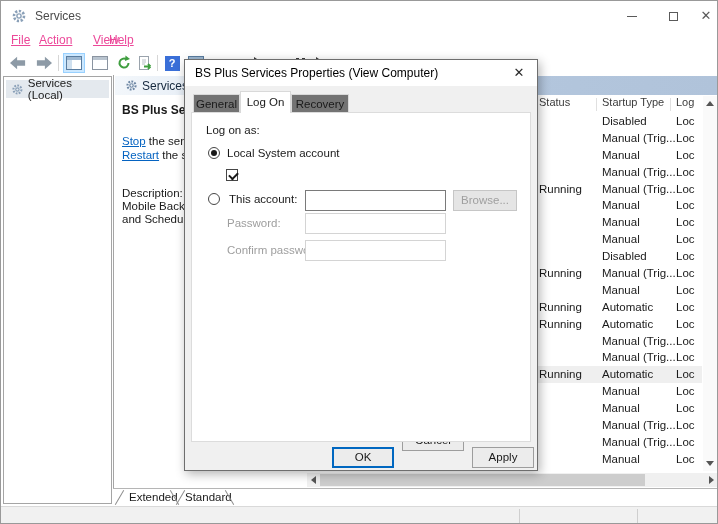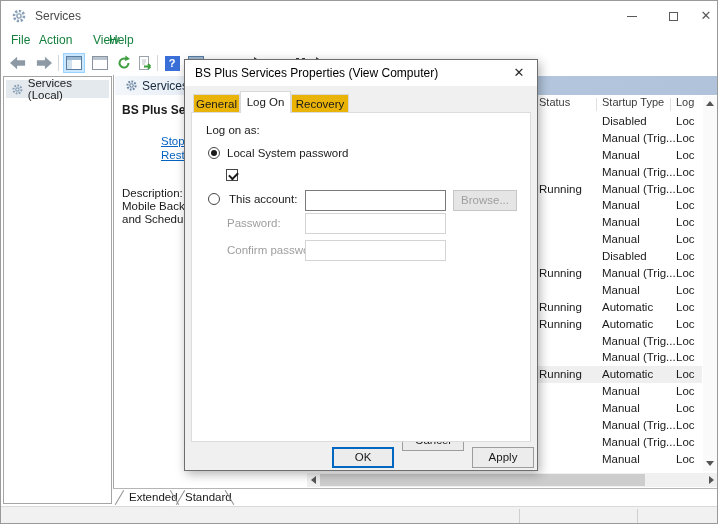--- a/index.html
+++ b/index.html
@@ -6,37 +6,37 @@
   body { font-family:"Liberation Sans","DejaVu Sans",sans-serif; background:#fff; }
   .window { position:relative; width:718px; height:524px; background:#fff;
             border:1px solid #999; overflow:hidden; font-size:11.5px; color:#1a1a1a; }
   .abs { position:absolute; }
   
   .titlebar { position:absolute; left:0; top:0; width:100%; height:30px; background:#fff; }
   .win-title { position:absolute; left:34px; top:8px; font-size:12px; color:#4a4a4a; }
   .winbtn { position:absolute; top:0; width:34px; height:29px; text-align:center; line-height:29px; color:#5a5a5a; font-size:13px; }
   
   .menubar { position:absolute; left:0; top:30px; width:100%; height:20px; background:#fff; }
-  .menu-item { position:absolute; top:2px; font-size:12px; color:#15803d; }
+  .menu-item { position:absolute; top:2px; font-size:12px; color:#ec4899;text-decoration:underline; }
   
   .toolbar { position:absolute; left:0; top:50px; width:100%; height:24px; background:#fff; }
   .tbtn { position:absolute; top:2px; width:22px; height:20px; display:flex; align-items:center; justify-content:center; }
   .tbtn.selected { background:#cce8ff; border:1px solid #99d1ff; }
   .tsep { position:absolute; top:4px; width:1px; height:16px; background:#d6d6d6; }
   
   .treepanel { position:absolute; left:2px; top:75px; width:109px; height:428px; background:#fff; border:1px solid #a5a5a5; }
   .tree-item { position:absolute; left:2px; top:3px; width:103px; height:18px; background:#e4e9ee; display:flex; align-items:center; }
   .tree-item span.lbl { margin-left:4px; font-size:11.5px; }
   
   .listarea { position:absolute; left:112px; top:74px; width:604px; height:430px; background:#fff; border-left:1px solid #a5a5a5; }
   .band { position:absolute; left:1px; top:1px; width:602px; height:19px;
           background:linear-gradient(90deg,#f3f7fb 0%,#d7e2ef 30%,#b3c6dd 65%,#b0c3da 100%); display:flex; align-items:center; }
   .band .bandtxt { margin-left:27px; font-size:12px; color:#16293e; }
   .clipline { position:absolute; left:8px; width:64px; overflow:hidden; white-space:nowrap; }
-  .link { color:#0563c1; text-decoration:underline;margin-left:39px; }
+  .link { color:#0563c1; text-decoration:underline; }
   .colhead { position:absolute; top:21px; height:17px; font-size:11px; color:#3c3c3c; }
   .cdiv { position:absolute; top:23px; width:1px; height:13px; background:#e0e0e0; }
   .lrow { position:relative; height:16.9px; line-height:16.9px; white-space:nowrap; }
   .lrow.sel { background:#efefef; }
   .lrow span { position:absolute; top:0; }
   .lrow .c1 { left:17px; } .lrow .c2 { left:80px; } .lrow .c3 { left:154px; }
   
   .tri-up { width:0; height:0; border-left:4px solid transparent; border-right:4px solid transparent; border-bottom:5px solid #555; }
   .tri-dn { width:0; height:0; border-left:4px solid transparent; border-right:4px solid transparent; border-top:5px solid #555; }
   .tri-lf { width:0; height:0; border-top:4px solid transparent; border-bottom:4px solid transparent; border-right:5px solid #555; }
@@ -44,21 +44,21 @@
   
   .slant { position:absolute; width:1px; height:17px; background:#8e8e8e; }
   
   .statusbar { position:absolute; left:0; top:505px; width:100%; height:19px; background:#f1f1f1; border-top:1px solid #d9d9d9; }
   
   .dialog { position:absolute; left:183px; top:58px; width:354px; height:412px; background:#f0f0f0;
             border:1px solid #6e6e6e; box-shadow:2px 3px 10px rgba(0,0,0,.30); z-index:10; }
   .dlg-titlebar { position:absolute; left:0; top:0; width:100%; height:26px; background:#fff; }
   .dlg-title { position:absolute; left:10px; top:6px; font-size:12px; color:#000; }
   .dlg-close { position:absolute; right:4px; top:2px; width:28px; height:22px; text-align:center; line-height:22px; font-size:13px; color:#2b2b2b; }
-  .tab { position:absolute; top:34px; height:27px; background:#eab308; border:1px solid #d9d9d9; border-bottom:none;
+  .tab { position:absolute; top:34px; height:27px; background:#737373; border:1px solid #d9d9d9; border-bottom:none;
          font-size:11.5px; text-align:center; line-height:18px; z-index:2; }
   .tab.active { top:31px; height:22px; background:#fff; z-index:4; line-height:20px; }
   .tabpage { position:absolute; left:6px; top:52px; width:340px; height:330px; background:#fff; border:1px solid #dcdcdc; z-index:3; }
   .radio { position:absolute; width:12px; height:12px; border:1px solid #464646; border-radius:50%; background:#fff; }
   .radio.sel::after { content:""; position:absolute; left:2px; top:2px; width:6px; height:6px; border-radius:50%; background:#1a1a1a; }
   .checkbox { position:absolute; width:12px; height:12px; border:1px solid #464646; background:#fff; }
   .checkbox.checked::after { content:""; position:absolute; left:2px; top:2px; width:7px; height:4px;
          border-left:2px solid #1a1a1a; border-bottom:2px solid #1a1a1a; transform:rotate(-45deg); }
   .fld { position:absolute; height:21px; width:141px; background:#fff; border:1px solid #7a7a7a; font:inherit; padding:0 3px; }
   .fld.dis { border-color:#d4d4d4; }
@@ -332,21 +332,21 @@
     </div>
 
     <div class="tab" style="left:8px;width:47px;">General</div>
     <div class="tab active" style="left:55px;width:51px;">Log On</div>
     <div class="tab" style="left:106px;width:58px;">Recovery</div>
 
     <div class="tabpage">
       <div class="abs nowrap" style="left:14px;top:11px;">Log on as:</div>
 
       <div class="radio sel" style="left:16px;top:34px;"></div>
-      <div class="abs nowrap" style="left:35px;top:34px;">Local System password</div>
+      <div class="abs nowrap" style="left:35px;top:34px;">Local System account</div>
 
       <div class="checkbox checked" style="left:34px;top:56px;"></div>
 
       <div class="radio" style="left:16px;top:80px;"></div>
       <div class="abs nowrap" style="left:37px;top:80px;">This account:</div>
       <input class="fld" style="left: 113px; top: 77px;">
       <div class="btn dis" style="left:261px;top:77px;width:64px;">Browse...</div>
 
       <div class="abs nowrap graylbl" style="left:35px;top:104px;">Password:</div>
       <input class="fld dis" style="left: 113px; top: 100px;" type="password" disabled="">

